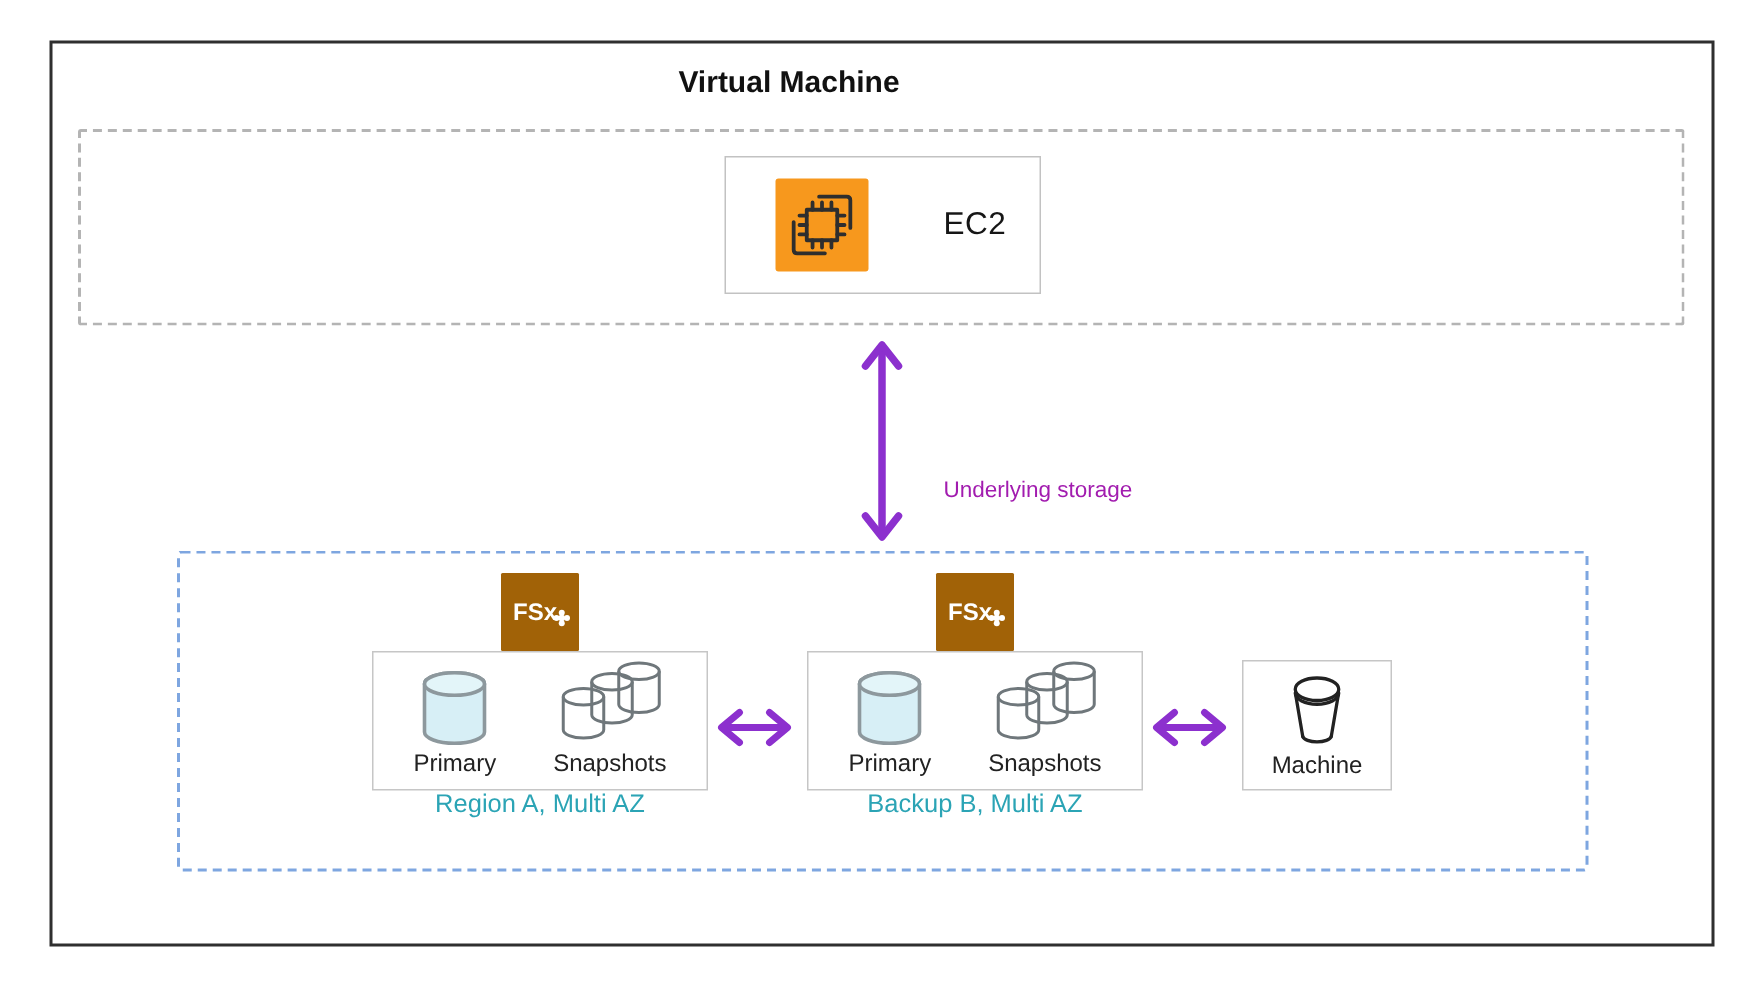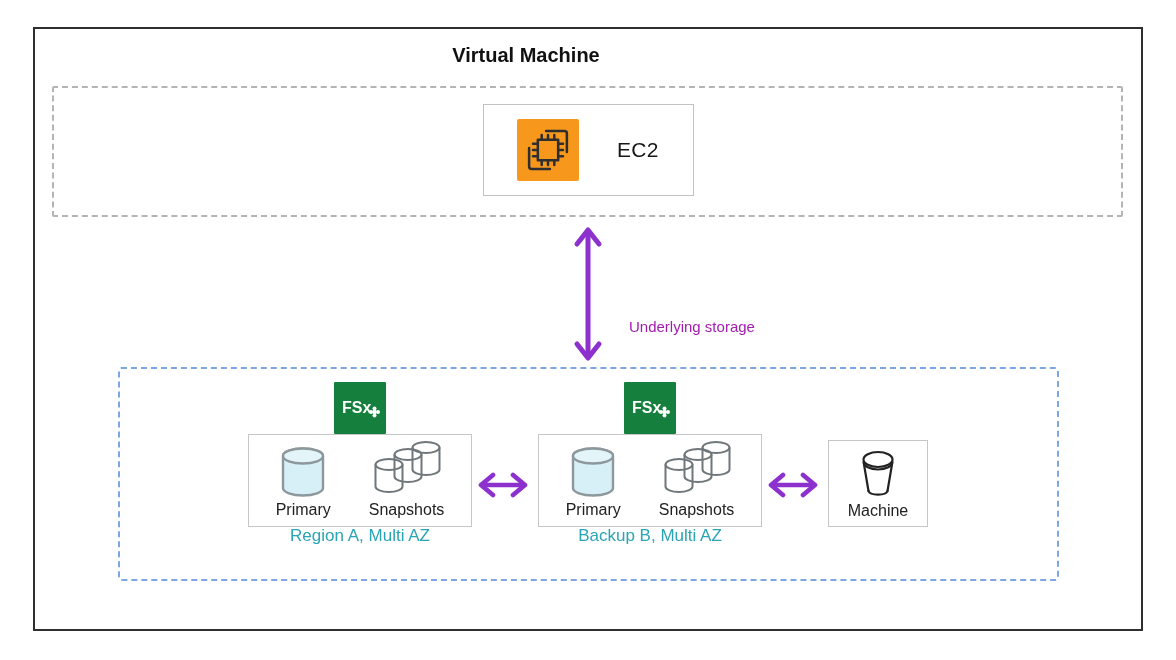--- a/index.html
+++ b/index.html
@@ -16,35 +16,35 @@
     left:0;top:44px;width:1052px;text-align:center;
     font-size:20px;font-weight:700;color:#111;
   }
   .vm-dashed-zone{
     left:52px;top:86px;width:1067px;height:127px;
     border:2px dashed #b4b4b4;border-radius:2px;background:#ffffff;
   }
   .ec2-card{
     left:483px;top:104px;width:211px;height:92px;
     border:1px solid #c2c2c2;background:#ffffff;
-    display:flex;align-items:center;padding-left:33px;gap:38px;box-sizing:border-box;
+    display:flex;align-items:center;padding-left:33px;gap:50px;box-sizing:border-box;
   }
   .ec2-icon-box{
     width:62px;height:62px;background:#F7981D;border-radius:2px;
     display:flex;align-items:center;justify-content:center;flex:0 0 auto;
   }
   .ec2-label{font-size:21px;font-weight:500;color:#161616;letter-spacing:.3px;}
   .v-arrow{left:572px;top:226px;}
   .storage-link-label{left:629px;top:318px;font-size:15px;color:#a21caf;}
   .storage-dashed-zone{
     left:118px;top:367px;width:937px;height:210px;
     border:2px dashed #7EA6E0;border-radius:3px;background:#ffffff;
   }
   .fsx-badge{
-    width:52px;height:52px;background:#15803d;border-radius:1px;
+    width:52px;height:52px;background:#a16207;border-radius:1px;
     display:flex;align-items:center;justify-content:center;
   }
   .fsx-a{left:334px;top:382px;}
   .fsx-b{left:624px;top:382px;}
   .region-card{
     width:224px;height:93px;border:1px solid #c6c6c6;background:#ffffff;
     display:flex;justify-content:center;align-items:flex-end;gap:38px;
     padding-bottom:7px;box-sizing:border-box;
   }
   .region-a-card{left:248px;top:434px;}

